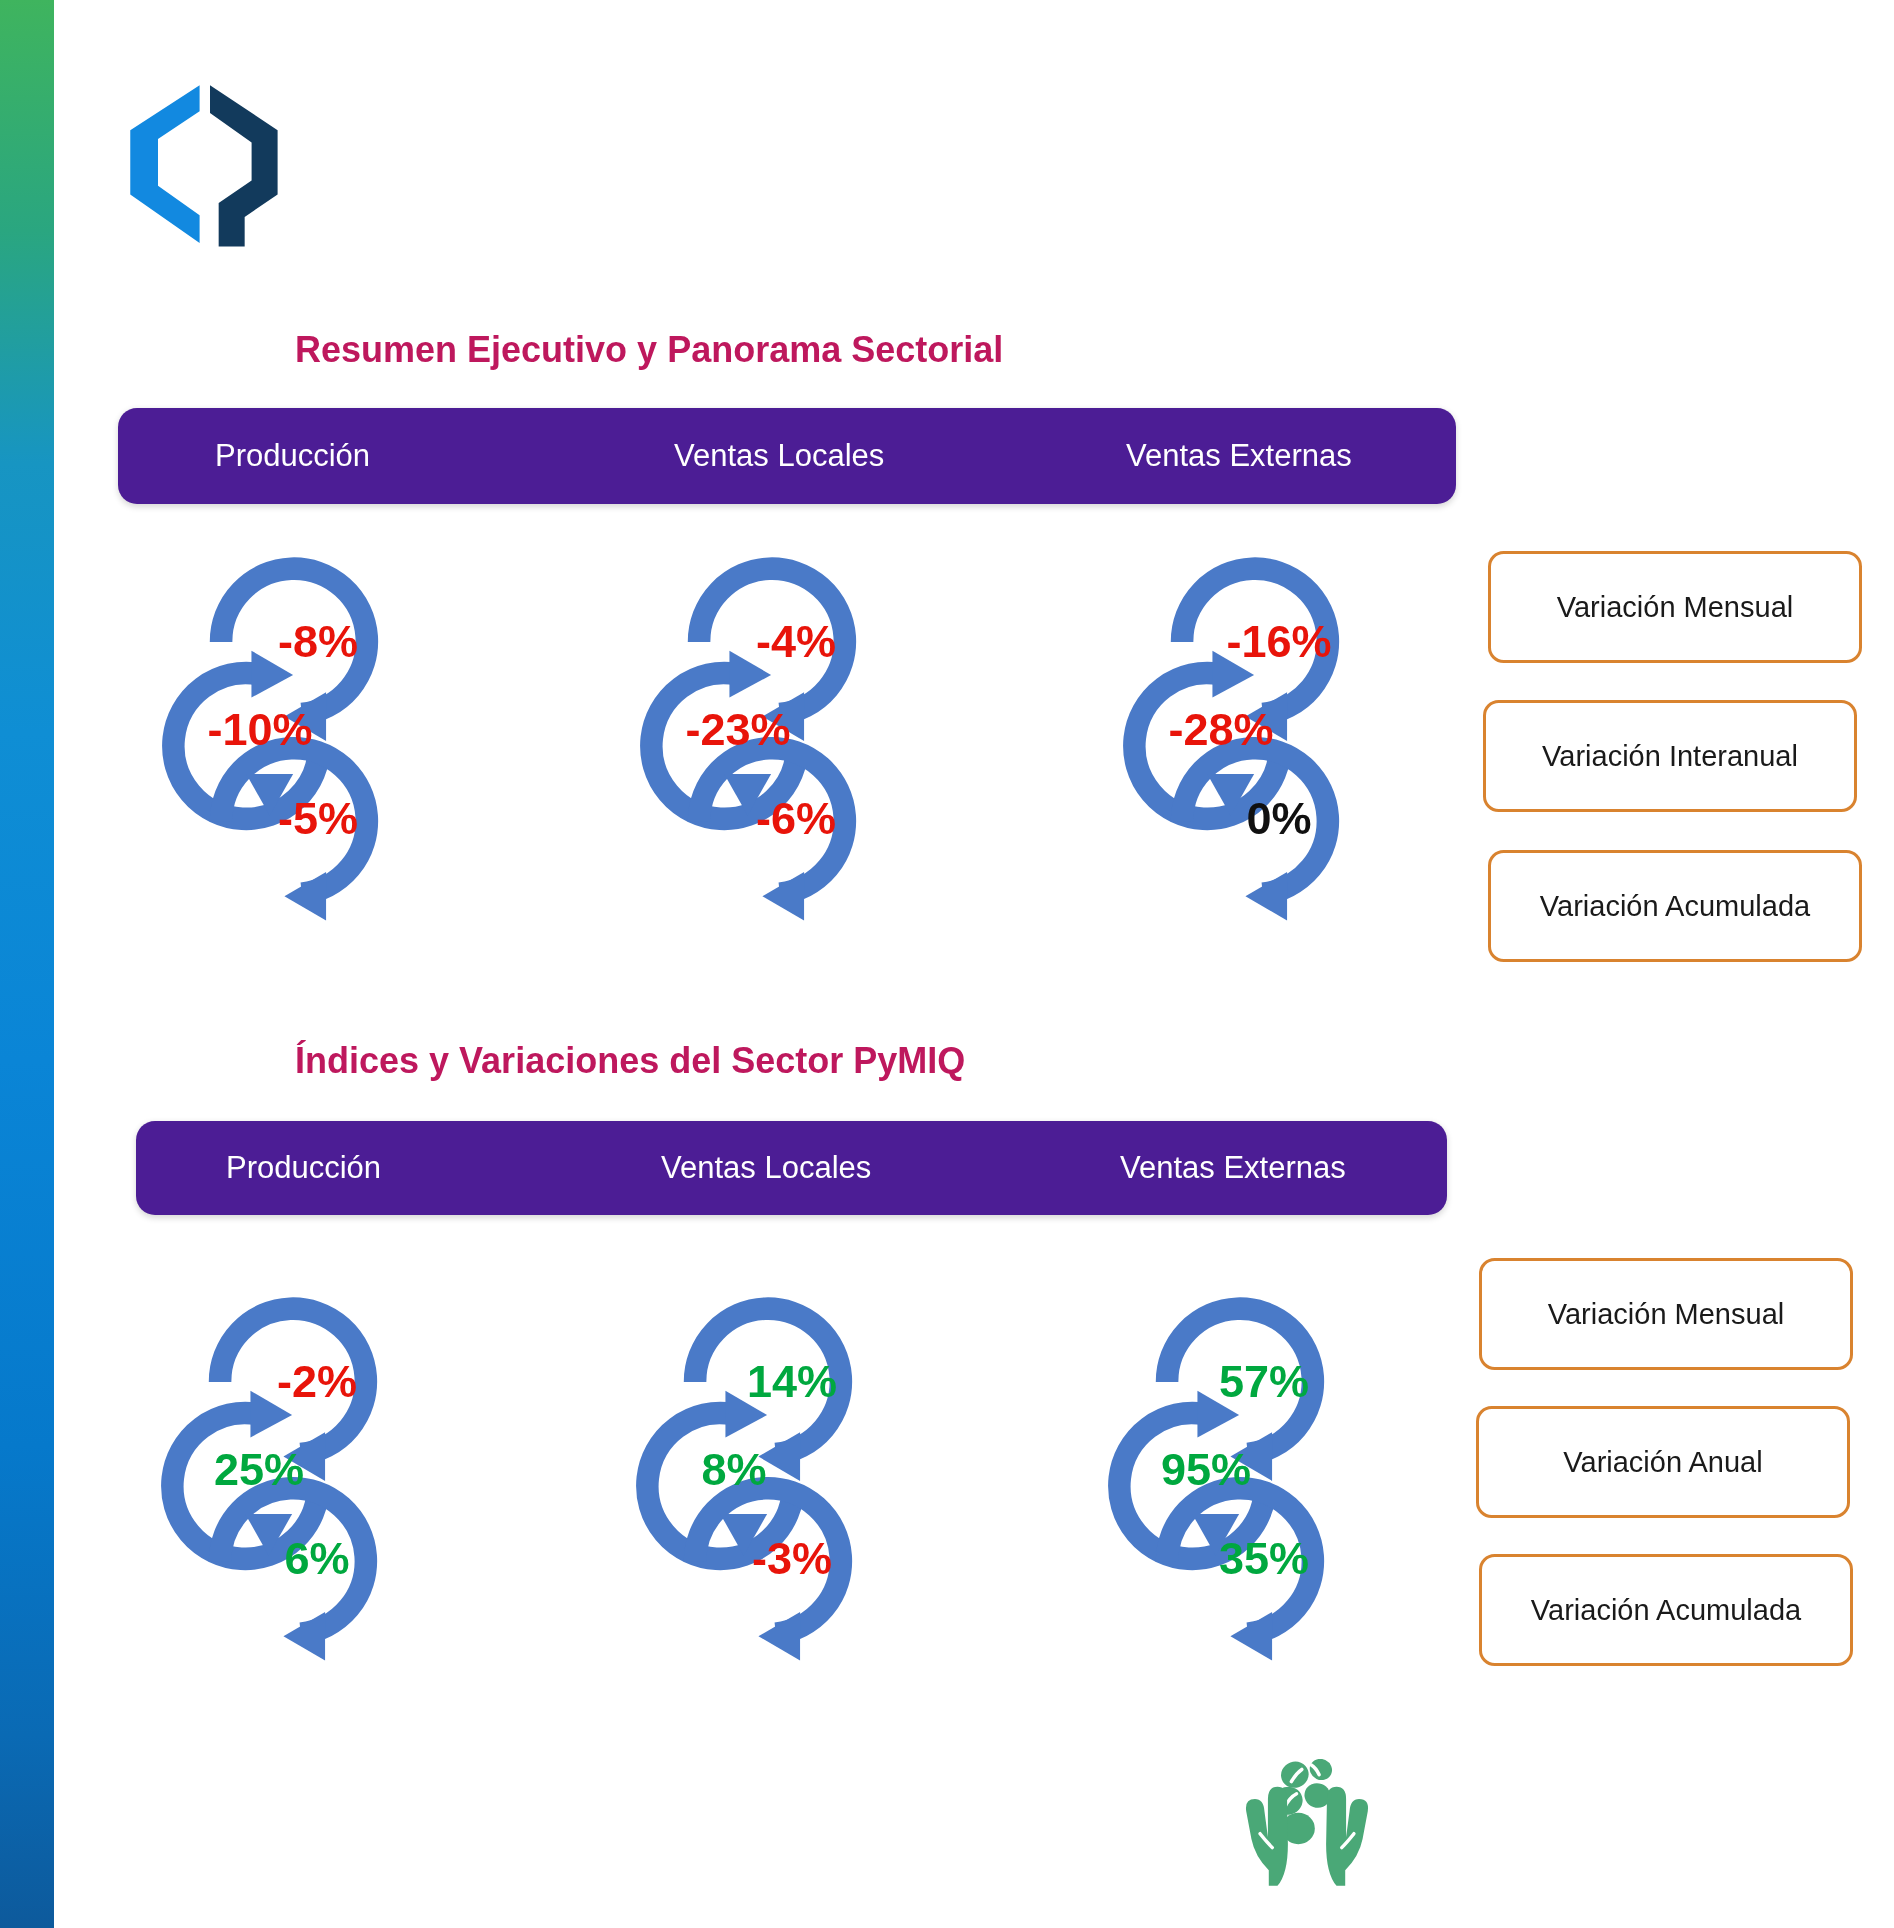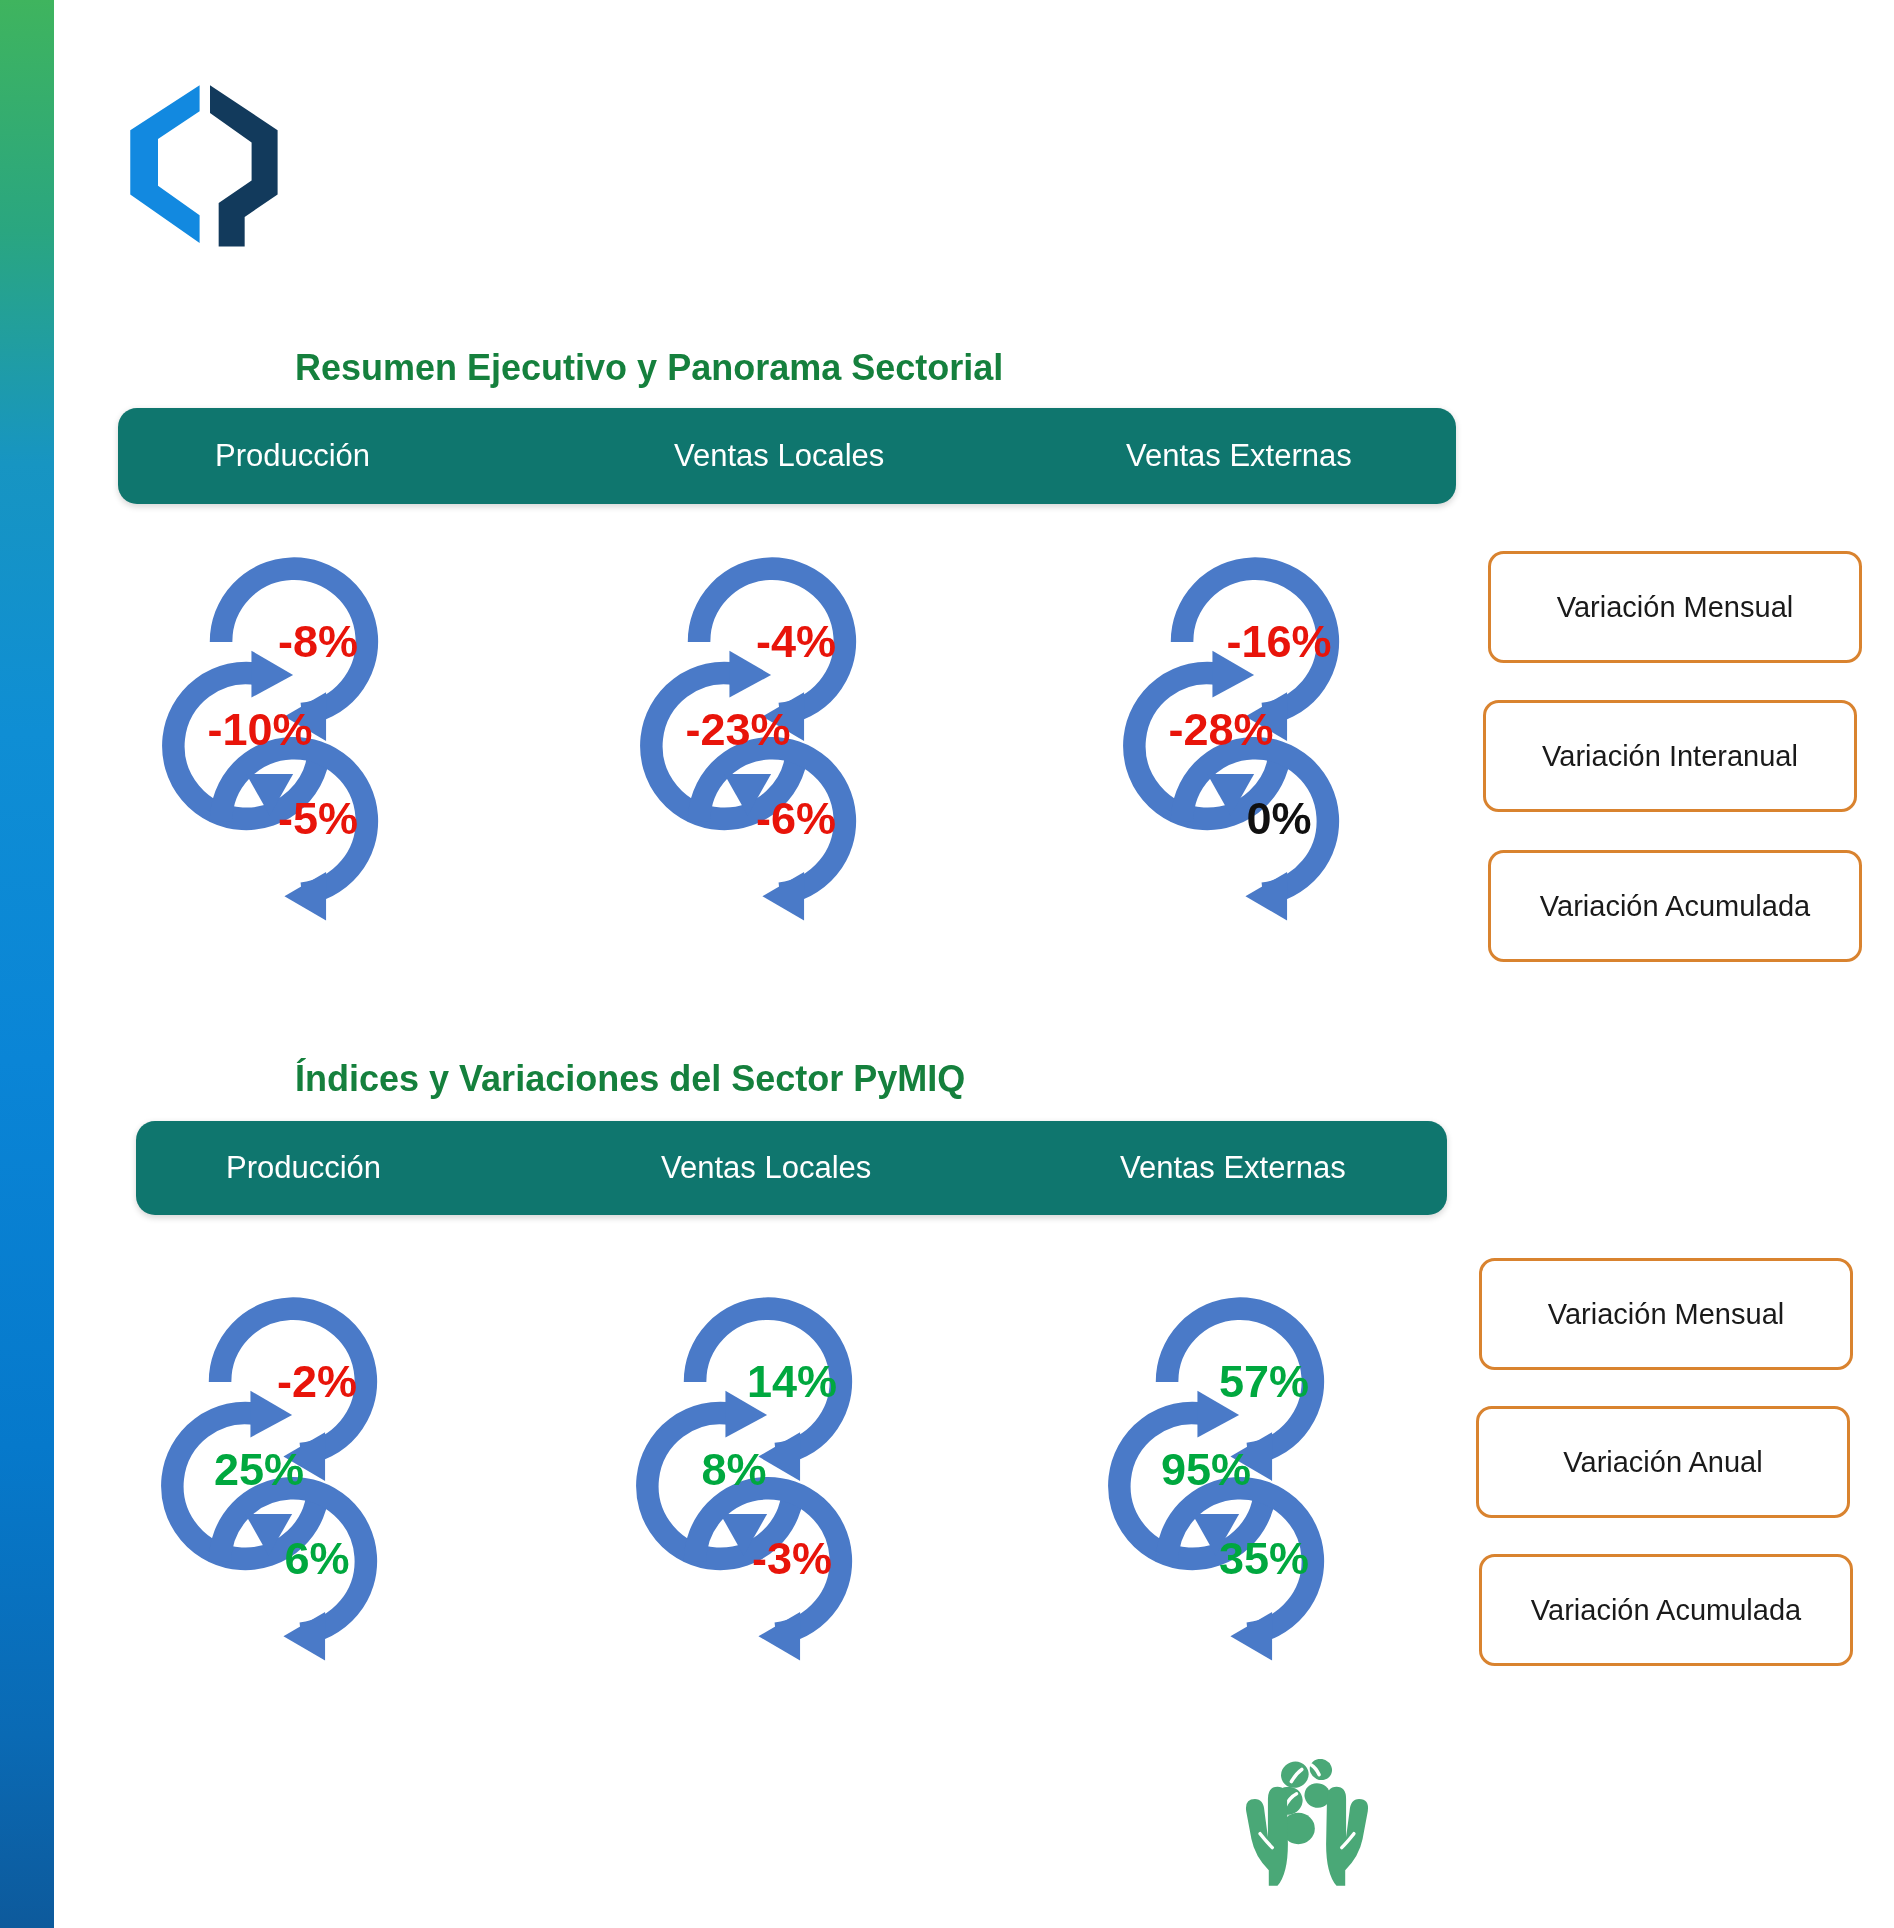--- a/index.html
+++ b/index.html
@@ -57,30 +57,29 @@
     margin-top: 1.7px;
     letter-spacing: -0.2px;
   }
   #logo-sub1 { margin-top: 10.4px; }
 
   
   .section-title {
     position: absolute;
     font-size: 36px;
     font-weight: bold;
-    color: #15803d;
-    white-space: nowrap;
-    margin-top: 18px;
+    color: #be185d;
+    white-space: nowrap;
   }
   #title-1 { left: 295px; top: 329px; }
   #title-2 { left: 295px; top: 1040px; }
 
   .header-bar {
     position: absolute;
-    background: #0f766e;
+    background: #4c1d95;
     border-radius: 19px;
     box-shadow: 0 2.6px 6px rgba(0,0,0,0.16);
   }
   #bar-1 { left: 118px; top: 408px; width: 1338px; height: 96px; }
   #bar-2 { left: 136px; top: 1121px; width: 1311px; height: 94px; }
 
   .header-label {
     position: absolute;
     color: #ffffff;
     font-size: 31px;

